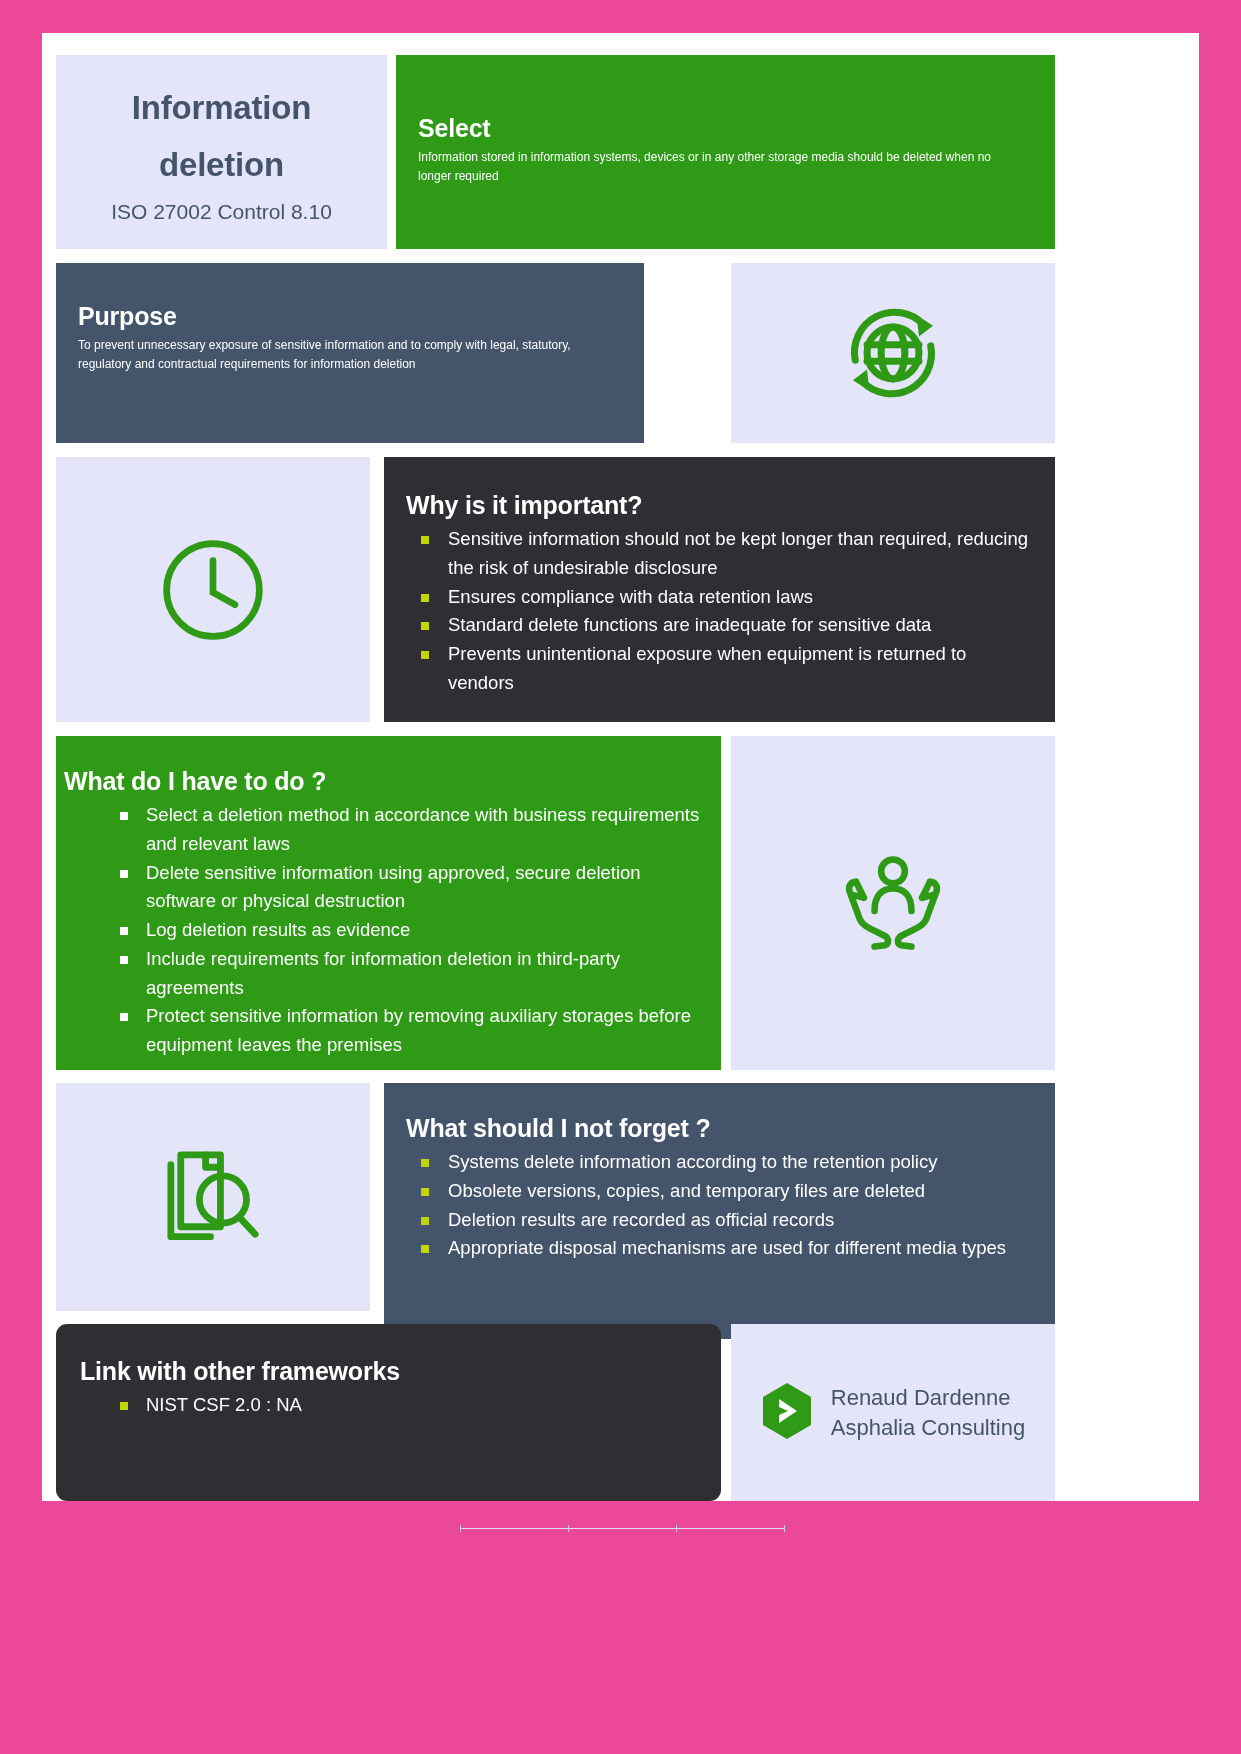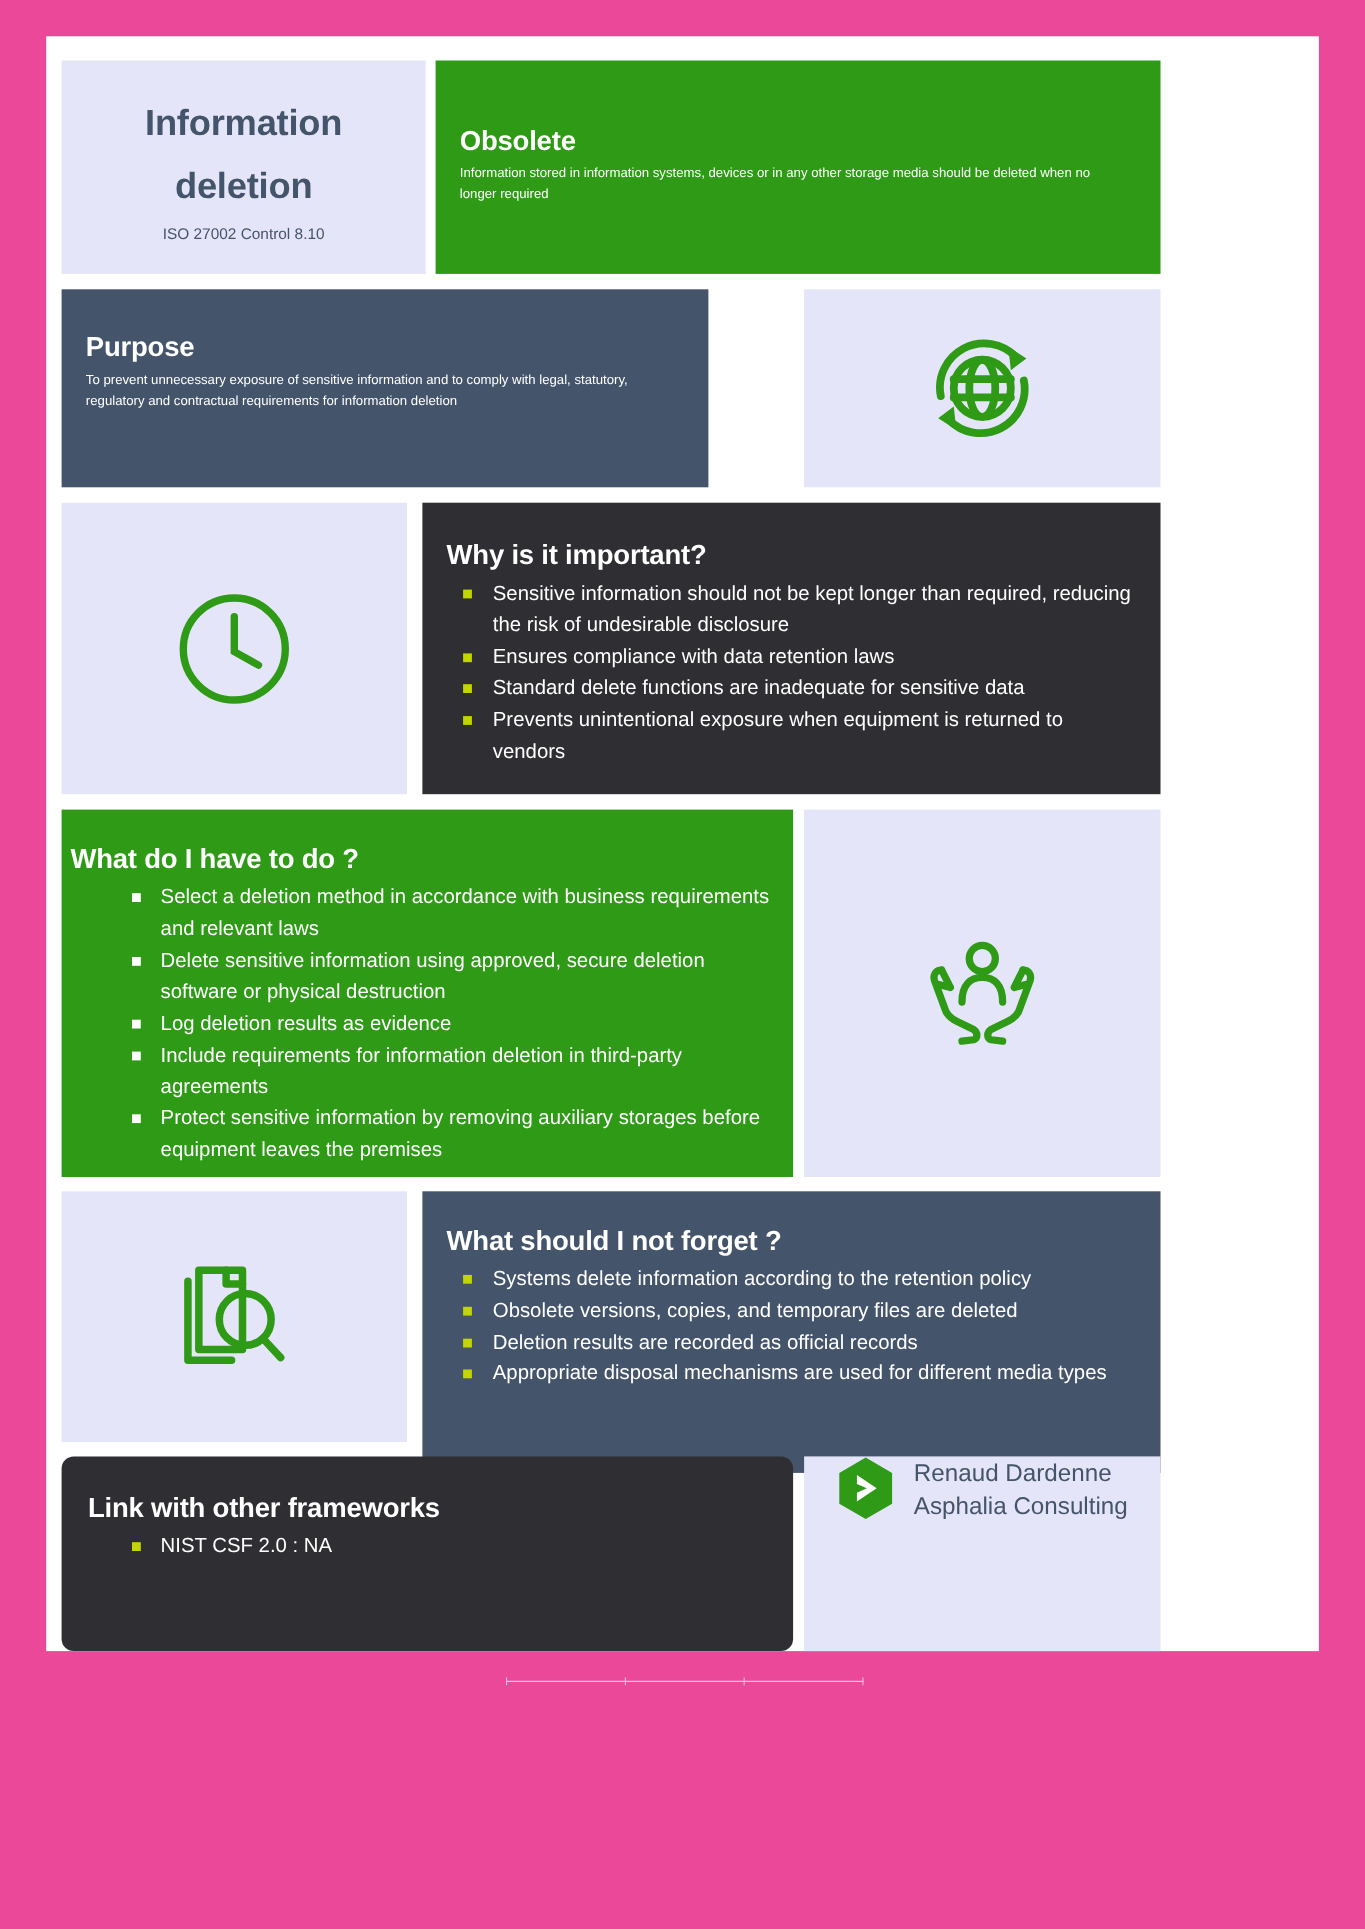--- a/index.html
+++ b/index.html
@@ -49,21 +49,21 @@
   .title-main {
     color: #44546a;
     font-size: 33px;
     font-weight: bold;
     line-height: 1.72;
     text-align: center;
     letter-spacing: -0.2px;
   }
   .title-sub {
     color: #44546a;
-    font-size: 14px;
+    font-size: 21px;
     text-align: center;
     margin-top: 6px;
   }
 
   
   .sec-h {
     color: #ffffff;
     font-size: 25px;
     font-weight: bold;
     line-height: 1.24;
@@ -137,21 +137,21 @@
     align-items: center;
     justify-content: center;
   }
   .icon-wrap svg { display: block; }
 
   
   .brand-inner {
     position: absolute;
     inset: 0;
     display: flex;
-    align-items: flex-start;
+    align-items: center;
     justify-content: center;
     gap: 18px;
   }
   .brand-text {
     color: #44546a;
     font-size: 22px;
     line-height: 1.36;
     white-space: nowrap;
   }
   .hexlogo { flex: 0 0 auto; }
@@ -178,21 +178,21 @@
 
   <div class="panel lav title-block">
     <div>
       <div class="title-main">Information</div>
       <div class="title-main">deletion</div>
     </div>
     <div class="title-sub">ISO 27002 Control 8.10</div>
   </div>
 
   <div class="panel green p-control">
-    <div class="sec-h">Obsolete</div>
+    <div class="sec-h">Select</div>
     <p class="sec-p">Information stored in information systems, devices or in any other storage media should be deleted when no longer required</p>
   </div>
 
   <div class="panel slate p-purpose">
     <div class="sec-h">Purpose</div>
     <p class="sec-p">To prevent unnecessary exposure of sensitive information and to comply with legal, statutory, regulatory and contractual requirements for information deletion</p>
   </div>
 
   <div class="panel lav p-globe">
     <span class="icon-wrap">

